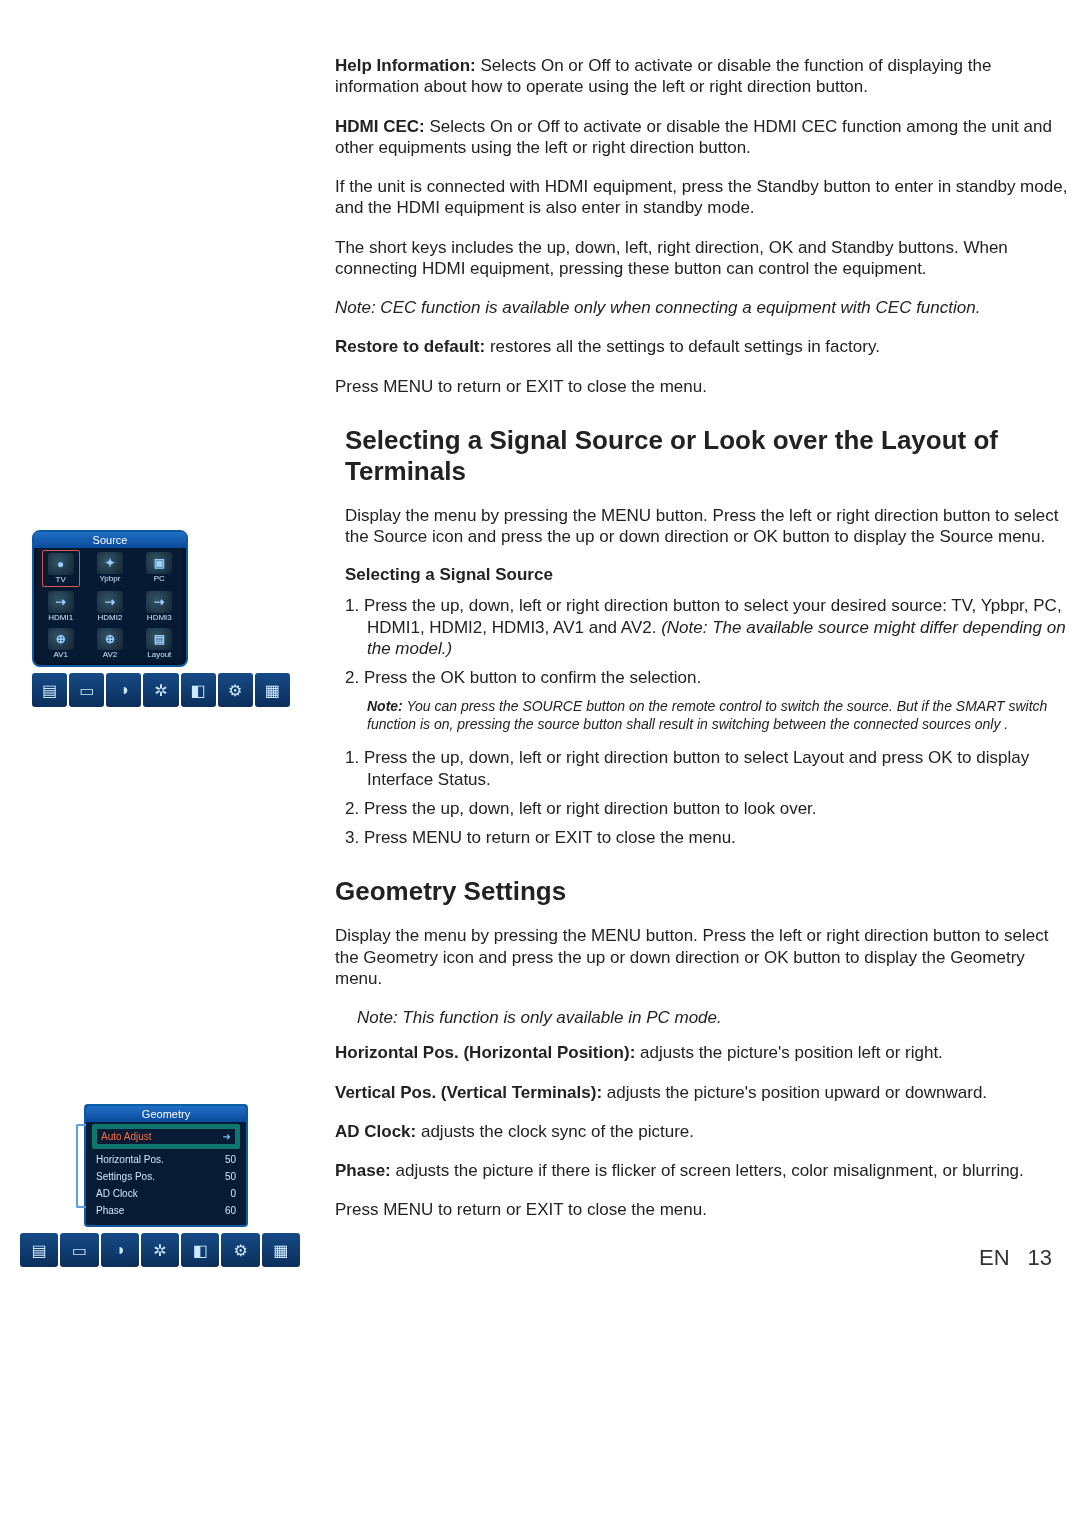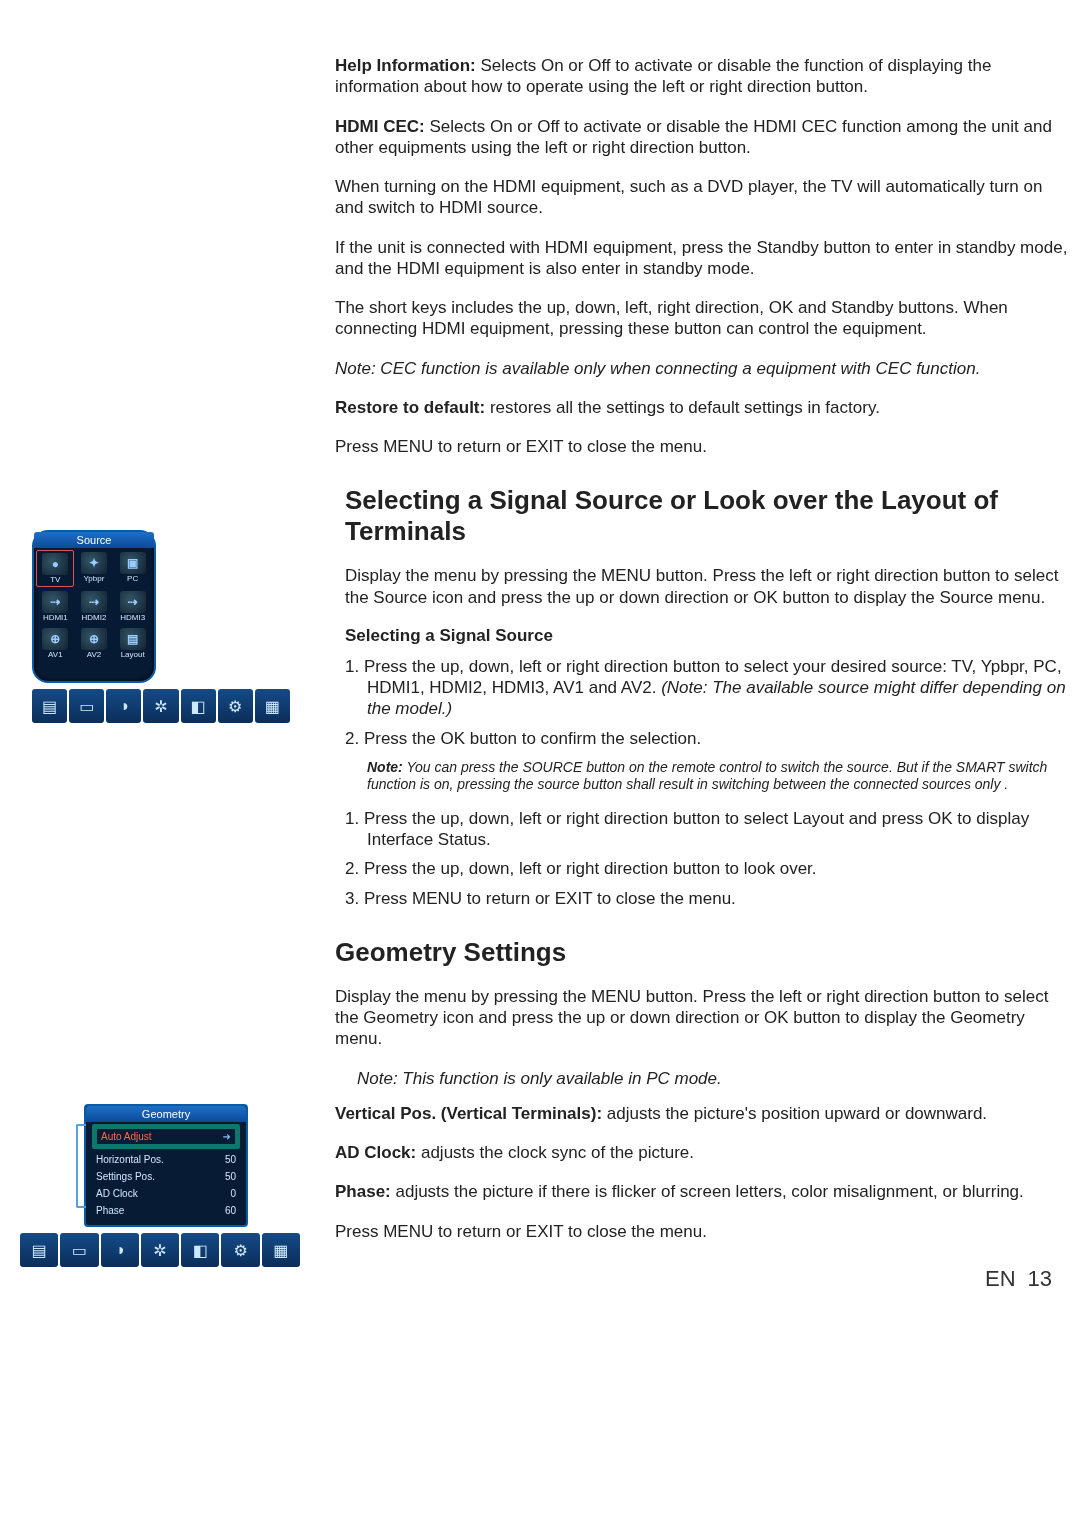--- a/index.html
+++ b/index.html
@@ -71,26 +71,26 @@
     margin-bottom: 14px;
   }
   
   .source-figure {
     position: absolute;
     left: 32px;
     top: 530px;
     width: 260px;
   }
   .source-panel {
-    width: 124px;
+    width: 156px;
     background: #071a33;
     border: 2px solid #0b5aa5;
-    border-radius: 16px;
+    border-radius: 8px;
     box-shadow: inset 0 0 4px #000;
-    padding-bottom: 20px;
+    padding-bottom: 4px;
   }
   .source-title {
     background: linear-gradient(#1f6fc5,#0a4a9c);
     color: #fff;
     font-size: 11px;
     text-align: center;
     padding: 2px 0;
     border-radius: 3px 3px 0 0;
   }
   .src-row {
@@ -199,37 +199,36 @@
   }
   
   .footer {
     position: absolute;
     right: 28px;
     bottom: 8px;
     font-size: 22px;
     color: #333;
     display: flex;
     align-items: flex-start;
-    gap: 12px;
+    gap: 18px;
   }
 </style>
 </head>
 <body>
 
 <div class="page">
 
   <div class="main-col">
 
     <p class="p">
       <span class="bold">Help Information:</span><span> Selects On or Off to activate or disable the function of displaying the information about how to operate using the left or right direction button.</span>
     </p>
     <p class="p">
       <span class="bold">HDMI CEC:</span><span> Selects On or Off to activate or disable  the HDMI CEC function among the unit and other equipments using the left or right direction button.</span>
     </p>
-    <p class="p">When turning on the HDMI equipment, such as a DVD player, the TV will automatically turn on and switch to HDMI source.</p>
     <p class="p">If the unit is connected with HDMI equipment, press the Standby button to enter in standby mode, and the HDMI equipment is also enter in standby mode.</p>
     <p class="p">The short keys includes the up, down, left, right direction, OK and Standby buttons. When connecting HDMI equipment, pressing these button can control the equipment.</p>
     <p class="p italic">Note: CEC function is available only when connecting a equipment with CEC function.</p>
     <p class="p">
       <span class="bold">Restore to default:</span><span> restores all the settings to default settings in factory.</span>
     </p>
     <p class="p">Press MENU to return or EXIT to close the menu.</p>
 
     <h2 class="h2">Selecting a Signal Source or Look over the Layout of Terminals</h2>
     <div class="sub-block">
@@ -250,20 +249,23 @@
         <li><span>1. </span><span>Press the up, down, left or right direction button to select Layout and press OK to display Interface Status.</span></li>
         <li><span>2. </span><span>Press the up, down, left or right direction button to look over.</span></li>
         <li><span>3. </span><span>Press MENU to return or EXIT to close the menu.</span></li>
       </ol>
     </div>
 
     <h2 class="h2" style="padding-left:0">Geometry Settings</h2>
     <p class="p">Display the menu by pressing the MENU button. Press the left or right direction button to select the Geometry icon and press the up or down direction or OK button to display the Geometry menu.</p>
     <div class="geo-note">Note: This function is only available in PC mode.</div>
     <p class="p">
+      <span class="bold">Horizontal Pos. (Horizontal Position):</span><span> adjusts the picture's position left or right.</span>
+    </p>
+    <p class="p">
       <span class="bold">Vertical Pos. (Vertical Terminals): </span><span>adjusts the picture's position upward or downward.</span>
     </p>
     <p class="p">
       <span class="bold">AD Clock:</span><span> adjusts the clock sync of the picture.</span>
     </p>
     <p class="p">
       <span class="bold">Phase:</span><span> adjusts the picture if there is flicker of screen letters, color misalignment, or blurring.</span>
     </p>
     <p class="p">Press MENU to return or EXIT to close the menu.</p>
   </div>

